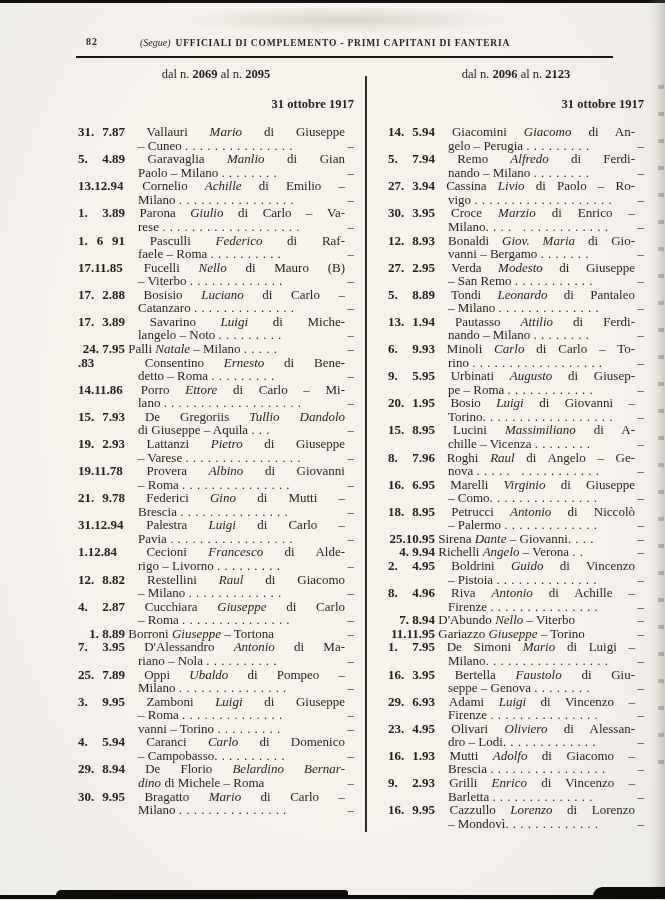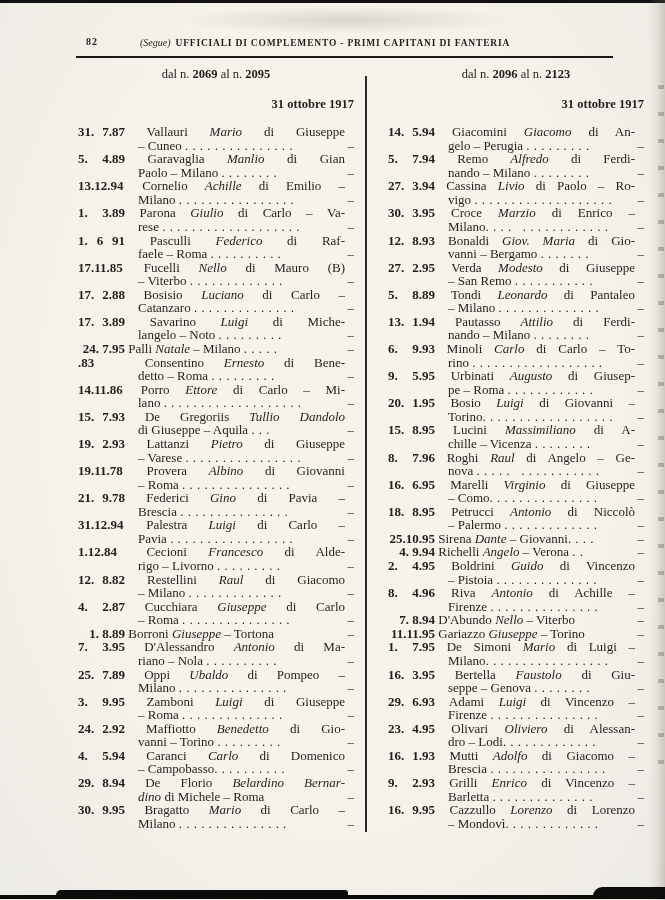--- a/index.html
+++ b/index.html
@@ -109,21 +109,21 @@
         </div>
         <div class="entry">
           <div class="line just"><span class="s-d">19. 2.93</span><span class="s-n"> Lattanzi </span><span class="s-i">Pietro</span><span class="s-n"> di Giuseppe</span></div>
           <div class="line cont has-end"><span class="s-n">– Varese </span><span class="s-dt">................</span><span class="s-end">–</span></div>
         </div>
         <div class="entry">
           <div class="line just"><span class="s-d">19.11.78</span><span class="s-n"> Provera </span><span class="s-i">Albino</span><span class="s-n"> di Giovanni</span></div>
           <div class="line cont has-end"><span class="s-n">– Roma </span><span class="s-dt">...............</span><span class="s-end">–</span></div>
         </div>
         <div class="entry">
-          <div class="line just"><span class="s-d">21. 9.78</span><span class="s-n"> Federici </span><span class="s-i">Gino</span><span class="s-n"> di Pavia –</span></div>
+          <div class="line just"><span class="s-d">21. 9.78</span><span class="s-n"> Federici </span><span class="s-i">Gino</span><span class="s-n"> di Mutti –</span></div>
           <div class="line cont has-end"><span class="s-n">Brescia </span><span class="s-dt">...............</span><span class="s-end">–</span></div>
         </div>
         <div class="entry">
           <div class="line just"><span class="s-d">31.12.94</span><span class="s-n"> Palestra </span><span class="s-i">Luigi</span><span class="s-n"> di Carlo –</span></div>
           <div class="line cont has-end"><span class="s-n">Pavia </span><span class="s-dt">.................</span><span class="s-end">–</span></div>
         </div>
         <div class="entry">
           <div class="line just"><span class="s-d">1.12.84</span><span class="s-n"> Cecioni </span><span class="s-i">Francesco</span><span class="s-n"> di Alde-</span></div>
           <div class="line cont has-end"><span class="s-n">rigo – Livorno </span><span class="s-dt">.........</span><span class="s-end">–</span></div>
         </div>
@@ -144,21 +144,20 @@
         </div>
         <div class="entry">
           <div class="line just"><span class="s-d">25. 7.89</span><span class="s-n"> Oppi </span><span class="s-i">Ubaldo</span><span class="s-n"> di Pompeo –</span></div>
           <div class="line cont has-end"><span class="s-n">Milano </span><span class="s-dt">...............</span><span class="s-end">–</span></div>
         </div>
         <div class="entry">
           <div class="line just"><span class="s-d">3. 9.95</span><span class="s-n"> Zamboni </span><span class="s-i">Luigi</span><span class="s-n"> di Giuseppe</span></div>
           <div class="line cont has-end"><span class="s-n">– Roma </span><span class="s-dt">..............</span><span class="s-end">–</span></div>
         </div>
         <div class="entry">
-          <div class="line just"><span class="s-d">24. 2.92</span><span class="s-n"> Maffiotto </span><span class="s-i">Benedetto</span><span class="s-n"> di Gio-</span></div>
           <div class="line cont has-end"><span class="s-n">vanni – Torino </span><span class="s-dt">.........</span><span class="s-end">–</span></div>
         </div>
         <div class="entry">
           <div class="line just"><span class="s-d">4. 5.94</span><span class="s-n"> Caranci </span><span class="s-i">Carlo</span><span class="s-n"> di Domenico</span></div>
           <div class="line cont has-end"><span class="s-n">– Campobasso</span><span class="s-dt">..........</span><span class="s-end">–</span></div>
         </div>
         <div class="entry">
           <div class="line just"><span class="s-d">29. 8.94</span><span class="s-n"> De Florio </span><span class="s-i">Belardino Bernar-</span></div>
           <div class="line cont has-end"><span class="s-i">dino</span><span class="s-n"> di Michele – Roma</span><span class="s-end">–</span></div>
         </div>

